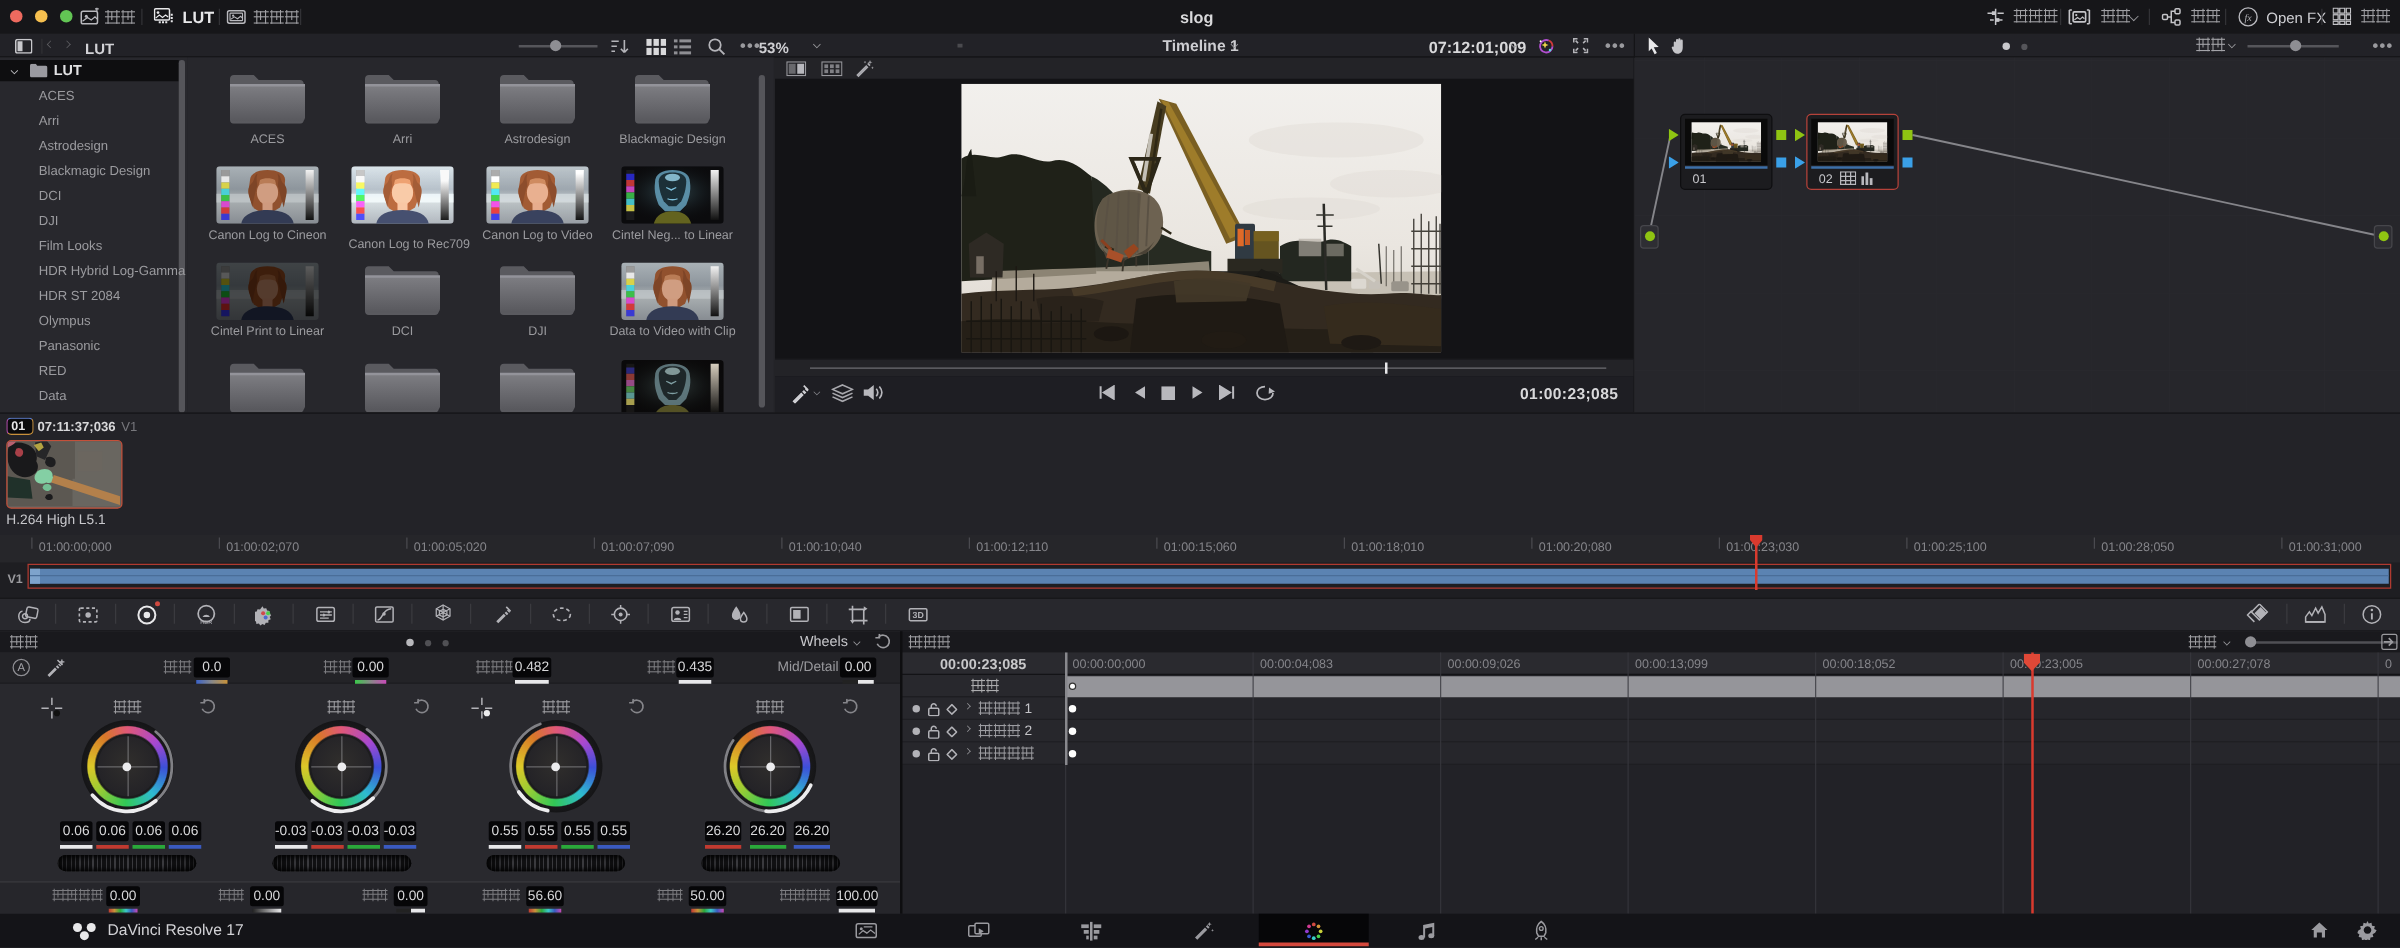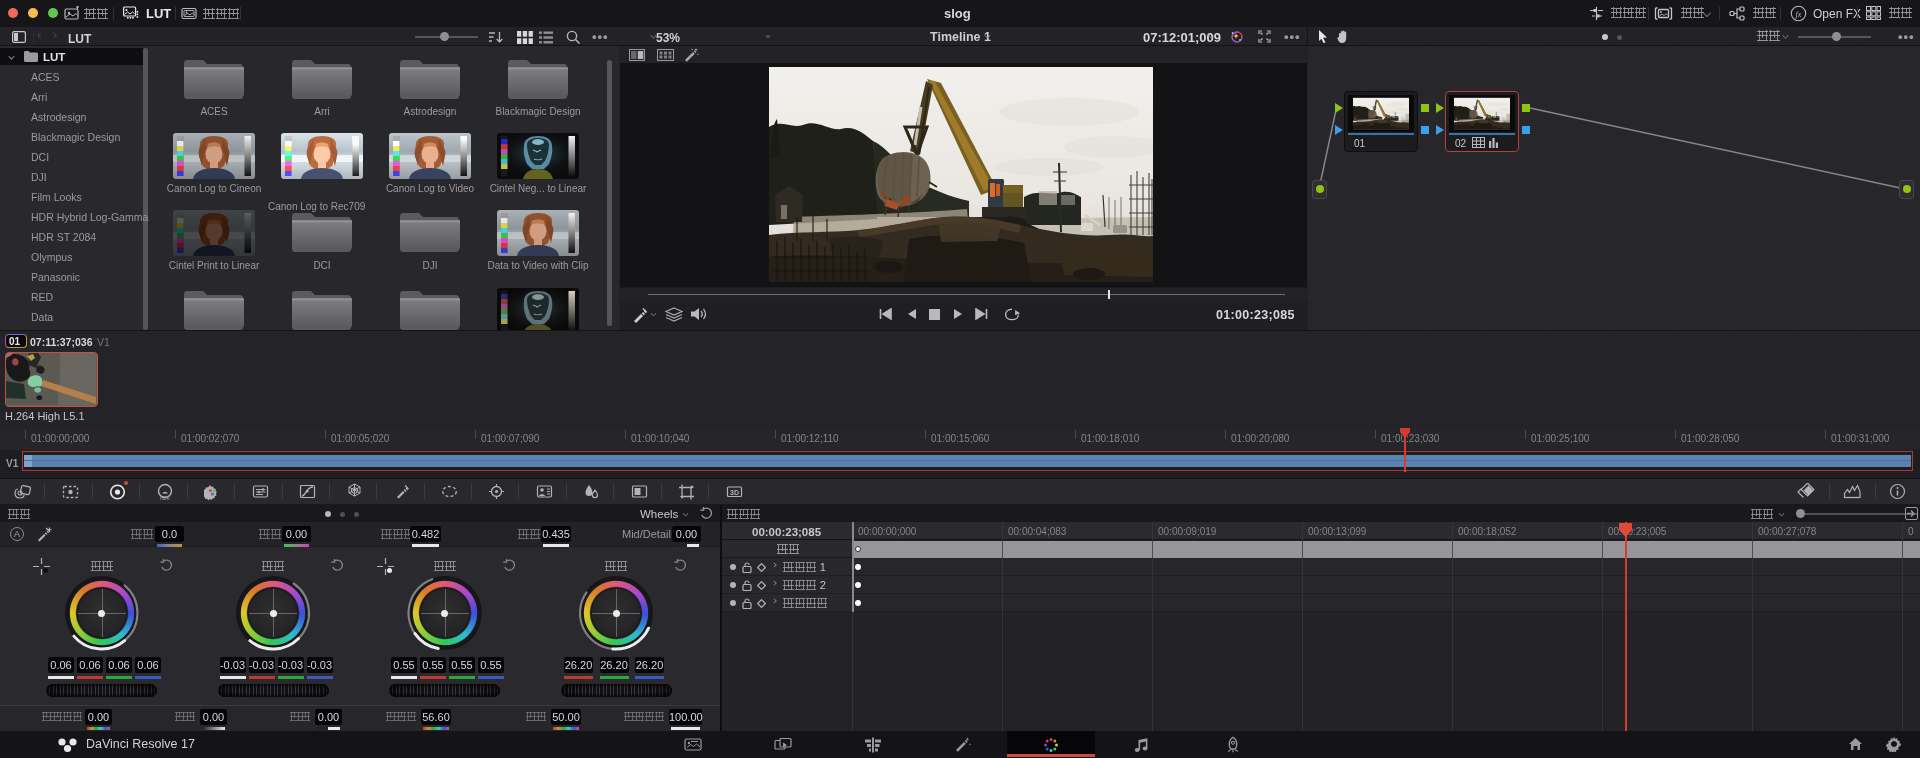--- a/index.html
+++ b/index.html
@@ -143,21 +143,21 @@
         <rect x="4.5" y="5.3" width="9.5" height="2.4"></rect>
         <rect x="0" y="10.1" width="3" height="2.4"></rect>
         <rect x="4.5" y="10.1" width="9.5" height="2.4"></rect>
       </g>
     </svg>
 <svg class="abs" style="left:566px;top:30px" width="15" height="15" viewBox="0 0 15 15">
       <circle cx="6" cy="6" r="4.6" fill="none" stroke="#b4b4b9" stroke-width="1.4"></circle>
       <path d="M9.5 9.5l4 4" stroke="#b4b4b9" stroke-width="1.6"></path>
     </svg>
 <span class="abs" style="left:592px;top:29px;font-size:13px;font-weight:bold;color:#9a9a9e;letter-spacing:1px">•••</span>
-<span class="abs" style="left:656px;top:31px;font-size:12px;font-weight:bold;color:#cfcfd3">53%</span>
+<span class="abs" style="left:607px;top:31px;font-size:12px;font-weight:bold;color:#cfcfd3">53%</span>
 <span class="abs" style="left:650px;top:32px;width:7px;height:7px;border-right:1.6px solid #9a9a9e;border-bottom:1.6px solid #9a9a9e;transform:rotate(45deg) scale(.62)"></span>
 <div class="abs" style="left:766px;top:35px;width:4px;height:3px;background:#4a4a4e"></div>
 <span class="abs" style="left:930px;top:30px;font-size:12.5px;font-weight:bold;color:#cdcdd1">Timeline 1</span>
 <span class="abs" style="left:984px;top:32px;width:7px;height:7px;border-right:1.6px solid #9a9a9e;border-bottom:1.6px solid #9a9a9e;transform:rotate(45deg) scale(.62)"></span>
 <span class="abs tc" style="left:1143px;top:30px;font-size:13px">07:12:01;009</span>
 <span class="abs" style="left:1208px;top:32px;width:7px;height:7px;border-right:1.6px solid #9a9a9e;border-bottom:1.6px solid #9a9a9e;transform:rotate(45deg) scale(.62)"></span>
 <svg class="abs" style="left:1229px;top:29px" width="16" height="16" viewBox="0 0 16 16">
       <path d="M13 8a5 5 0 1 1-3-4.6" fill="none" stroke="#b04fd0" stroke-width="1.5"></path>
       <path d="M10 3.4a5 5 0 0 1 3 4.6" fill="none" stroke="#d03a3a" stroke-width="1.5"></path>
       <g fill="#e8d44a">
@@ -296,21 +296,21 @@
         <use href="#folder"></use>
       </svg>
   <span class="abs" style="left:334px;top:60px;width:108px;text-align:center;font-size:10px;color:#9b9b9f;white-space:nowrap">Blackmagic Design</span>
   <svg class="abs" style="left:23px;top:87px;border-radius:3px" width="82" height="46">
         <use href="#port"></use>
       </svg>
   <span class="abs" style="left:10px;top:137px;width:108px;text-align:center;font-size:10px;color:#9b9b9f;white-space:nowrap">Canon Log to Cineon</span>
   <svg class="abs" style="left:131px;top:87px;border-radius:3px;filter:brightness(1.32) contrast(.95)" width="82" height="46">
         <use href="#port"></use>
       </svg>
-  <span class="abs" style="left:118px;top:155px;width:108px;text-align:left;font-size:10px;color:#9b9b9f;white-space:nowrap">Canon Log to Rec709</span>
+  <span class="abs" style="left:118px;top:144px;width:108px;text-align:right;font-size:10px;color:#9b9b9f;white-space:nowrap">Canon Log to Rec709</span>
   <svg class="abs" style="left:239px;top:87px;border-radius:3px;filter:brightness(1.12)" width="82" height="46">
         <use href="#port"></use>
       </svg>
   <span class="abs" style="left:226px;top:137px;width:108px;text-align:center;font-size:10px;color:#9b9b9f;white-space:nowrap">Canon Log to Video</span>
   <svg class="abs" style="left:347px;top:87px;border-radius:3px" width="82" height="46">
         <use href="#portneg"></use>
       </svg>
   <span class="abs" style="left:334px;top:137px;width:108px;text-align:center;font-size:10px;color:#9b9b9f;white-space:nowrap">Cintel Neg... to Linear</span>
   <svg class="abs" style="left:23px;top:164px;border-radius:3px;filter:brightness(.38) saturate(1.3)" width="82" height="46">
         <use href="#port"></use>
@@ -947,21 +947,21 @@
 <div class="abs" style="left:1077px;top:8px;width:120px;height:1.5px;background:#505055"></div>
 <div class="abs" style="left:1075px;top:4px;width:9px;height:9px;border-radius:50%;background:#8e8e93"></div>
 <div class="abs" style="left:1184px;top:2px;width:13px;height:13px;border:1.2px solid #9a9a9e;border-radius:2px"></div>
 <svg class="abs" style="left:1186px;top:4px" width="9" height="9" viewBox="0 0 9 9">
         <path d="M0 4.5h6M4 1.5l3 3-3 3" stroke="#9a9a9e" stroke-width="1.3" fill="none"></path>
       </svg>
 <div class="abs" style="left:0;top:17px;width:1199px;height:18px;background:#2a2a2f;border-bottom:1px solid #131316"></div>
 <span class="abs tc" style="left:31px;top:21px;font-size:11.5px;color:#c8c8ca">00:00:23;085</span>
 <span class="abs" style="left:137px;top:21px;font-size:10px;color:#85858a;white-space:nowrap">00:00:00;000</span>
 <span class="abs" style="left:287px;top:21px;font-size:10px;color:#85858a;white-space:nowrap">00:00:04;083</span>
-<span class="abs" style="left:437px;top:21px;font-size:10px;color:#85858a;white-space:nowrap">00:00:09;019</span>
+<span class="abs" style="left:437px;top:21px;font-size:10px;color:#85858a;white-space:nowrap">00:00:09;026</span>
 <span class="abs" style="left:587px;top:21px;font-size:10px;color:#85858a;white-space:nowrap">00:00:13;099</span>
 <span class="abs" style="left:737px;top:21px;font-size:10px;color:#85858a;white-space:nowrap">00:00:18;052</span>
 <span class="abs" style="left:887px;top:21px;font-size:10px;color:#85858a;white-space:nowrap">00:00:23;005</span>
 <span class="abs" style="left:1037px;top:21px;font-size:10px;color:#85858a;white-space:nowrap">00:00:27;078</span>
 <span class="abs" style="left:1187px;top:21px;font-size:10px;color:#85858a">0</span>
 <div class="abs" style="left:0;top:35px;width:131px;height:18px;background:#28282d;border-bottom:1px solid #1a1a1e"></div>
 <span class="abs" style="left:56px;top:38px;font-size:11px;font-weight:bold;color:#d8d8da"><i class="c"></i><i class="c"></i></span>
 <div class="abs" style="left:131px;top:35.5px;width:1068px;height:17px;background:#95959a"></div>
 <div class="abs" style="left:134px;top:41px;width:6px;height:6px;border-radius:50%;background:#fdfdfd;border:1px solid #333"></div>
 <div class="abs" style="left:0;top:53px;width:131px;height:18px;background:#27272c;border-bottom:1px solid #1e1e22"></div>

